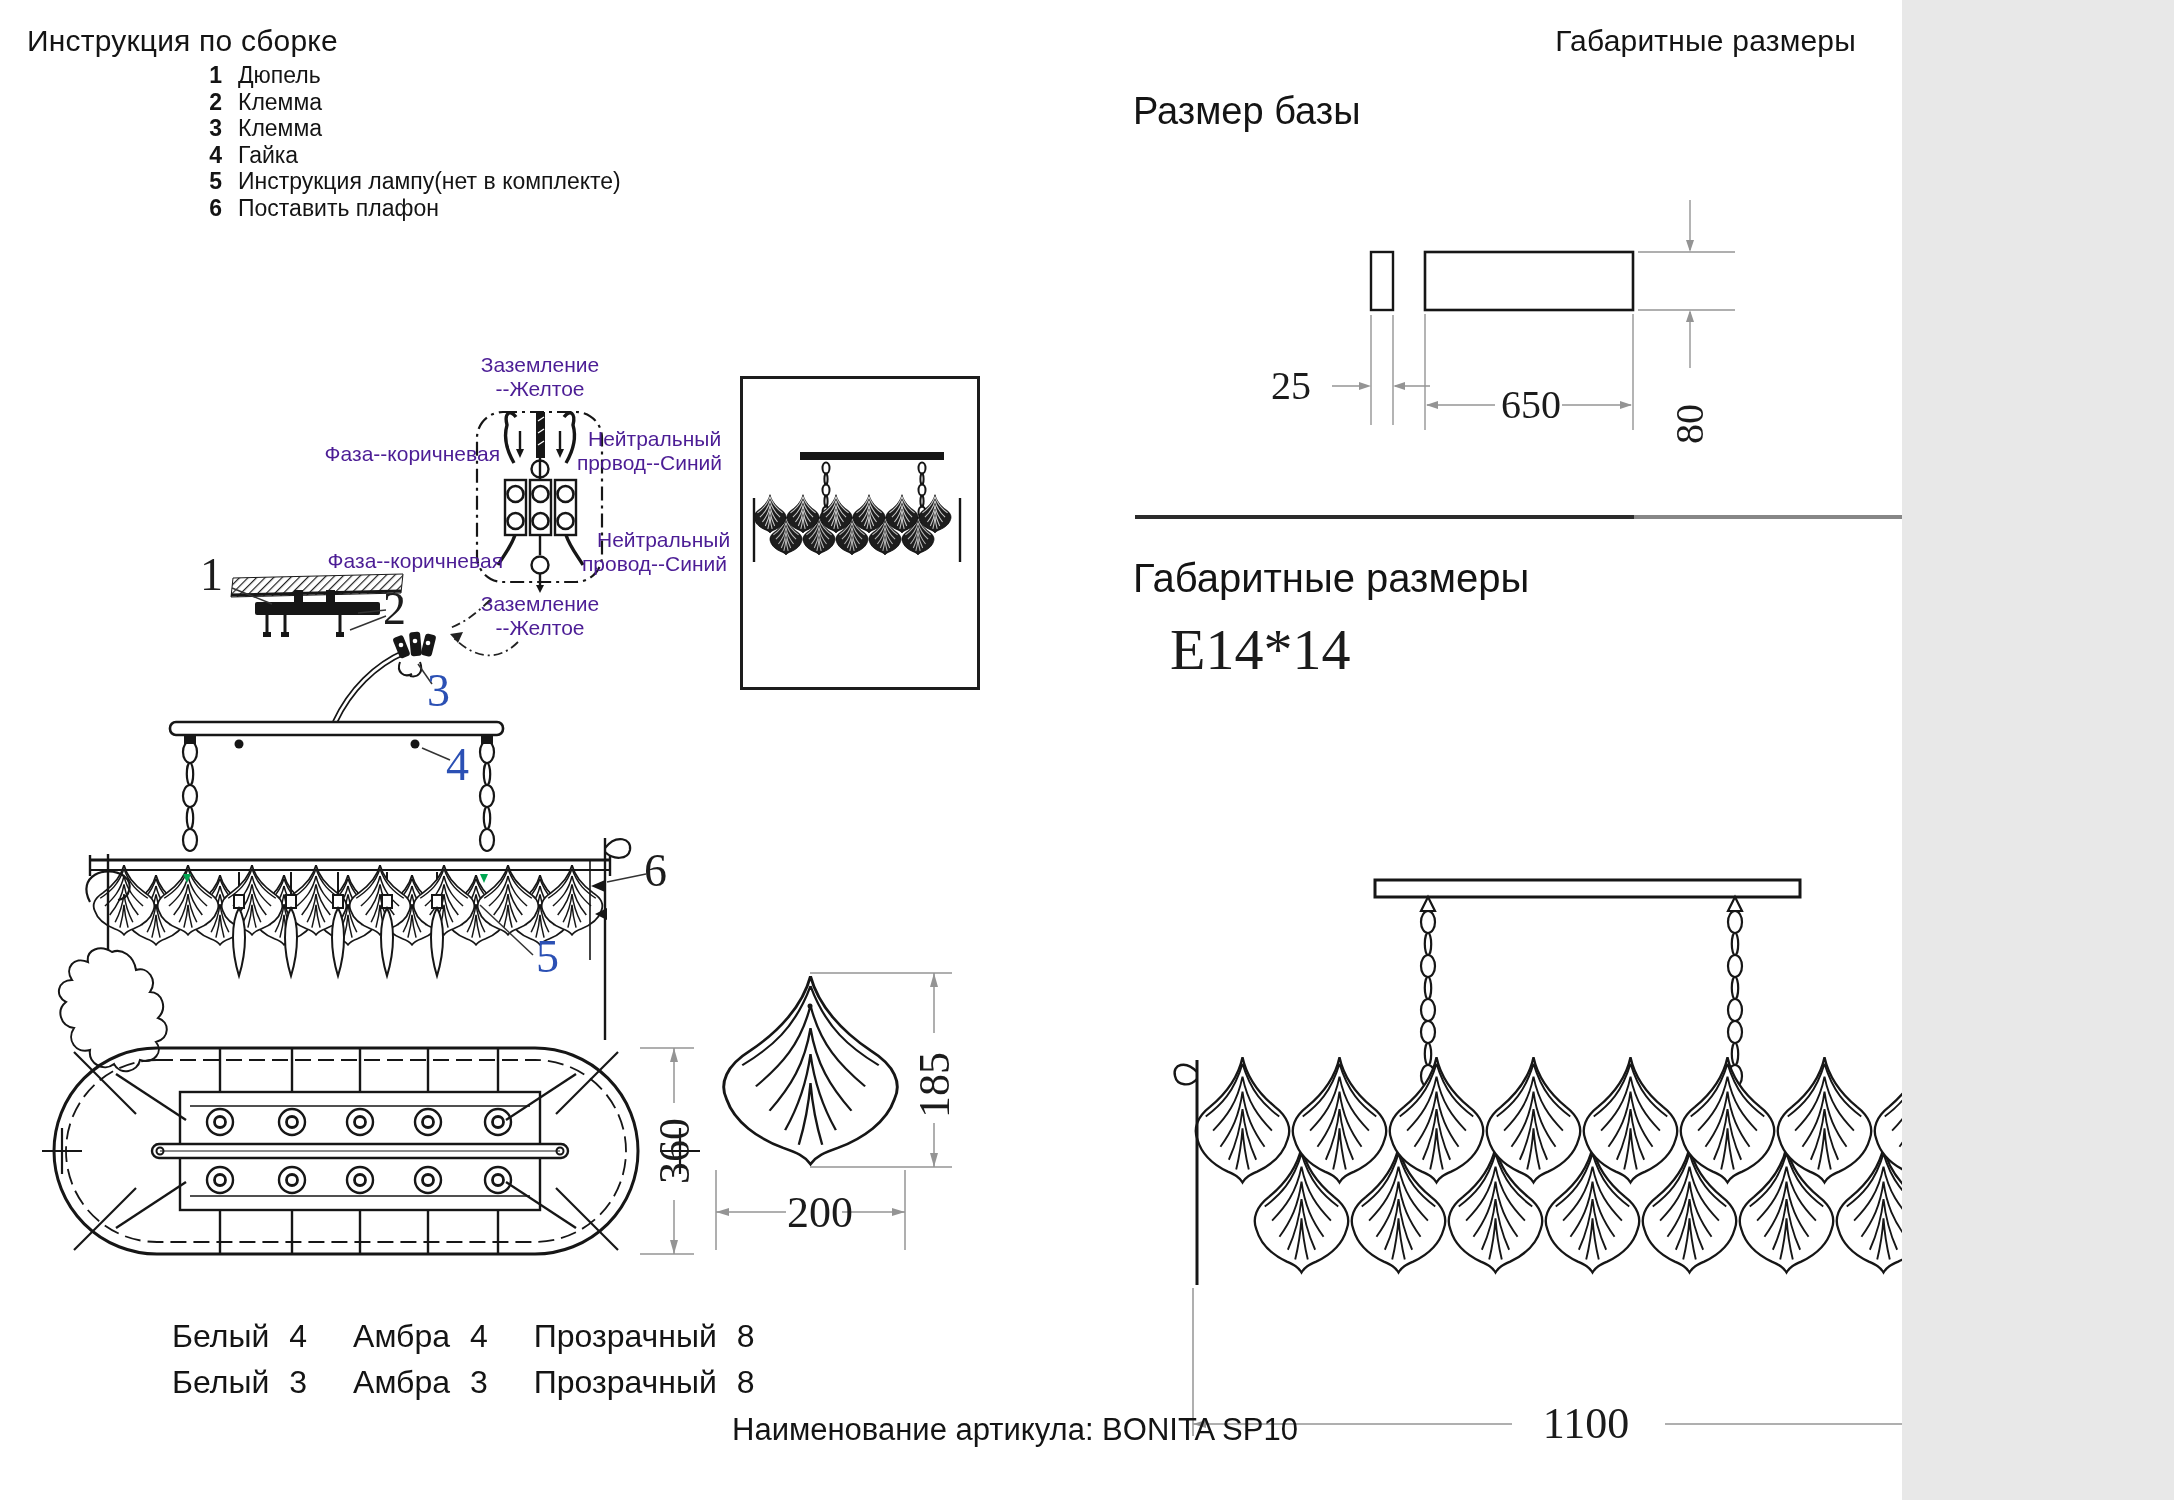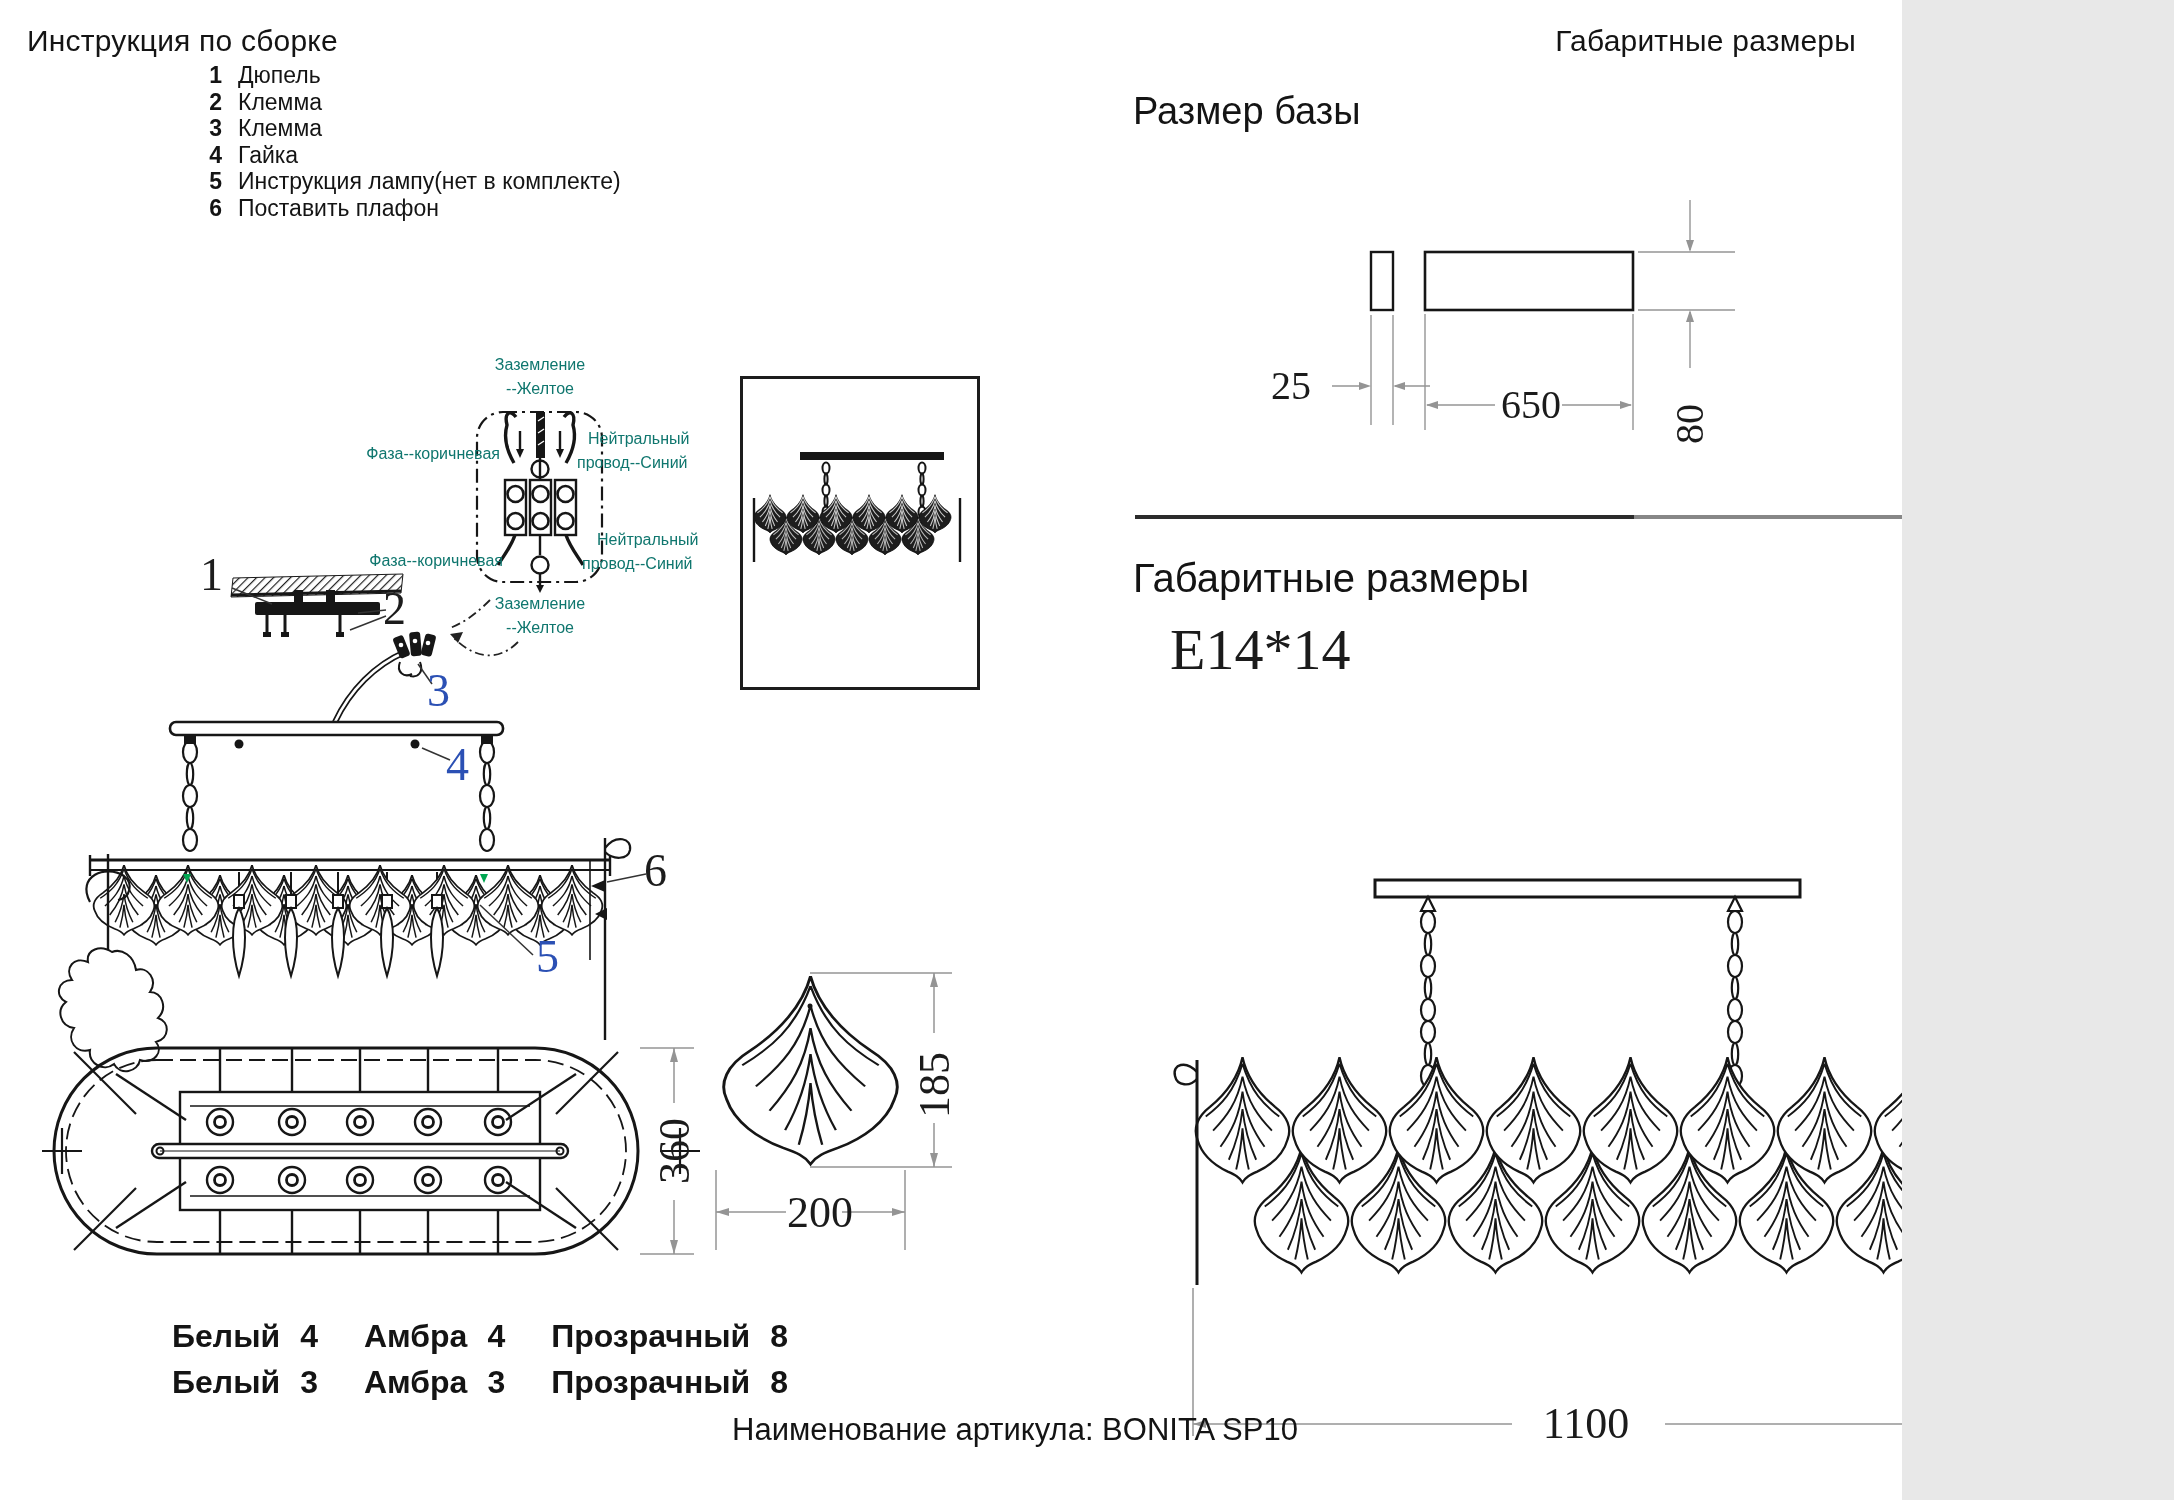--- a/index.html
+++ b/index.html
@@ -5,30 +5,30 @@
   html,body{margin:0;padding:0;background:#e8e8e8}
   .page{position:relative;width:1902px;height:1500px;background:#ffffff;
         font-family:"Liberation Sans",sans-serif;color:#141414;overflow:hidden}
   .t{position:absolute;white-space:nowrap}
   .title{font-size:30px;font-weight:500;letter-spacing:.2px}
   .sect{font-weight:500}
   .parts{position:absolute;left:198px;top:62px}
   .parts .row{display:flex;align-items:baseline;height:26.6px;font-size:23px}
   .parts .num{width:24px;text-align:right;font-weight:700;margin-right:16px}
   .parts .lbl{font-weight:500}
-  .wl{position:absolute;font-size:16px;font-weight:500;line-height:24px;white-space:nowrap;color:#0f766e}
+  .wl{position:absolute;font-size:21px;font-weight:500;line-height:24px;white-space:nowrap;color:#4c1d95}
   .dim{position:absolute;font-family:"Liberation Serif","DejaVu Serif",serif;font-size:44px;color:#1b1b1b;
        white-space:nowrap;transform:translate(-50%,-50%)}
   .dim.small{font-size:40px}
   .dim.rot{transform:translate(-50%,-50%) rotate(-90deg)}
   .callout{position:absolute;font-family:"Liberation Serif","DejaVu Serif",serif;font-size:46px;line-height:1}
   .divider{position:absolute;left:1135px;top:515px;width:1039px;height:4px;
            background:linear-gradient(to right,#2b2b2b 0%,#2b2b2b 48%,#878787 48%,#878787 100%)}
   .pbox{position:absolute;left:740px;top:376px;width:240px;height:314px;border:3px solid #1d1d1d;box-sizing:border-box}
-  .counts{position:absolute;font-size:32px;font-weight:700;display:flex;align-items:center}
+  .counts{position:absolute;font-size:32px;font-weight:400;display:flex;align-items:center}
   .counts .cn{margin-right:20px}
   .counts .cq{margin-right:46px}
   .counts .cq:last-child{margin-right:0}
   .footer{position:absolute;left:732px;top:1412px;font-size:31px}
   svg{position:absolute;overflow:visible}
   .e14{position:absolute;font-family:"Liberation Serif","DejaVu Serif",serif;font-size:58px;color:#1b1b1b}
 </style>
 </head>
 <body>
 

